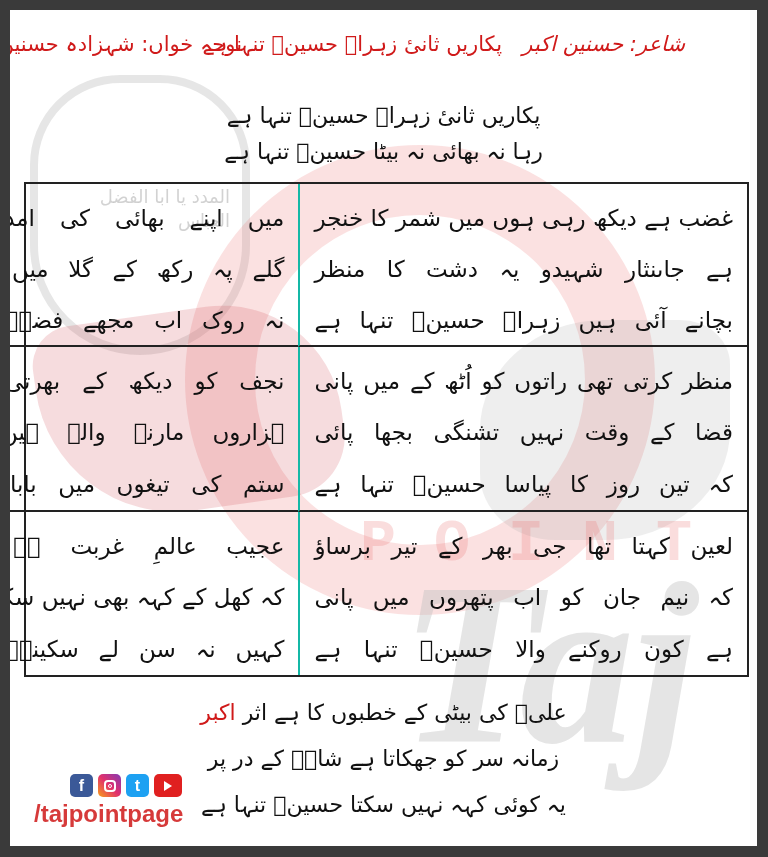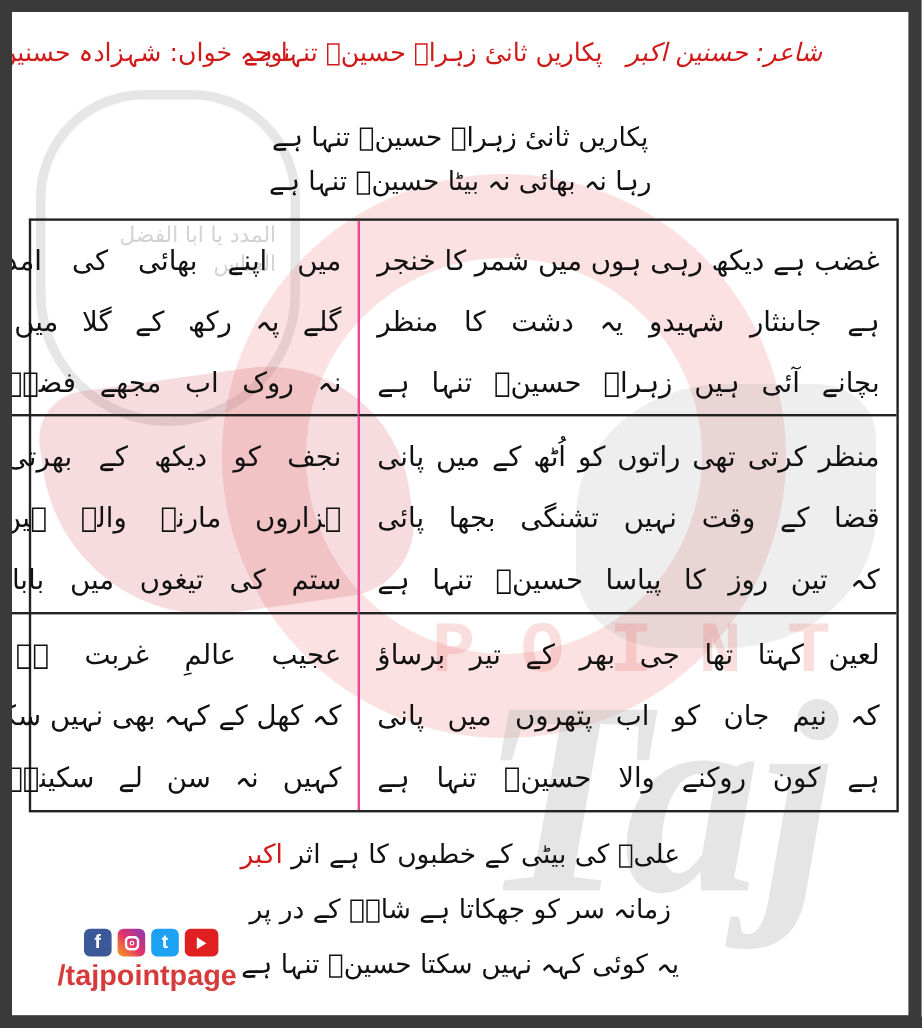--- a/index.html
+++ b/index.html
@@ -109,21 +109,21 @@
     width: 725px; height: 495px;
     border: 2px solid #222;
     box-sizing: border-box;
     display: grid;
     grid-template-columns: 1fr 1fr;
     grid-template-rows: 163px 165px 1fr;
     direction: rtl;
     z-index: 2;
   }
   .cell {
-    border-left: 2px solid #ec4899;
+    border-left: 2px solid #14b8a6;
     border-bottom: 2px solid #222;
     padding: 8px 14px 0 14px;
     box-sizing: border-box;
     display: flex;
     flex-direction: column;
     justify-content: space-around;
     font-size: 23px;
     line-height: 40px;
   }
   .cell:nth-child(2n) { border-left: none; }
@@ -169,21 +169,21 @@
     box-sizing: border-box;
   }
   .ico-yt .play {
     width: 0; height: 0;
     border-left: 8px solid #fff;
     border-top: 5px solid transparent;
     border-bottom: 5px solid transparent;
   }
   .page-handle {
     position: absolute;
-    left: 38px; top: 790px;
+    left: 24px; top: 790px;
     color: #d63a3a;
     font-family: "Liberation Sans", sans-serif;
     font-size: 24px;
     font-weight: bold;
     z-index: 2;
   }
 </style>
 </head>
 <body>
 

